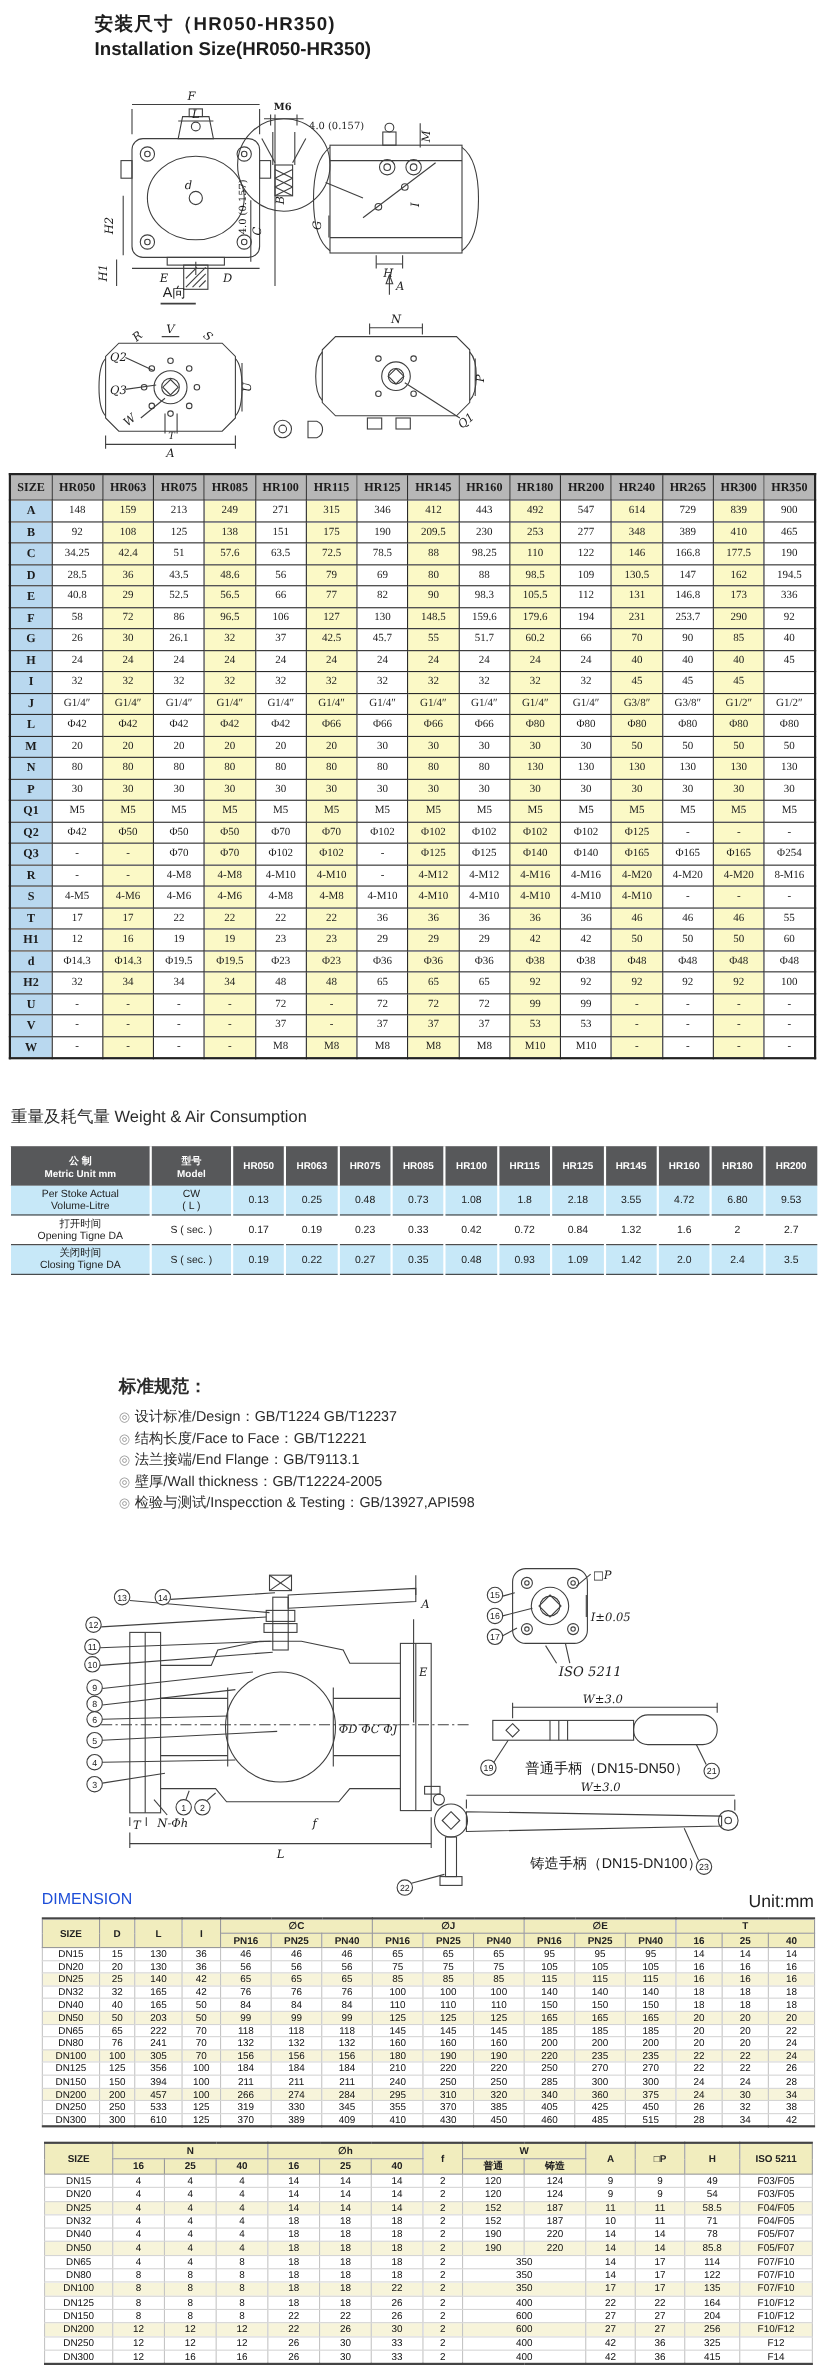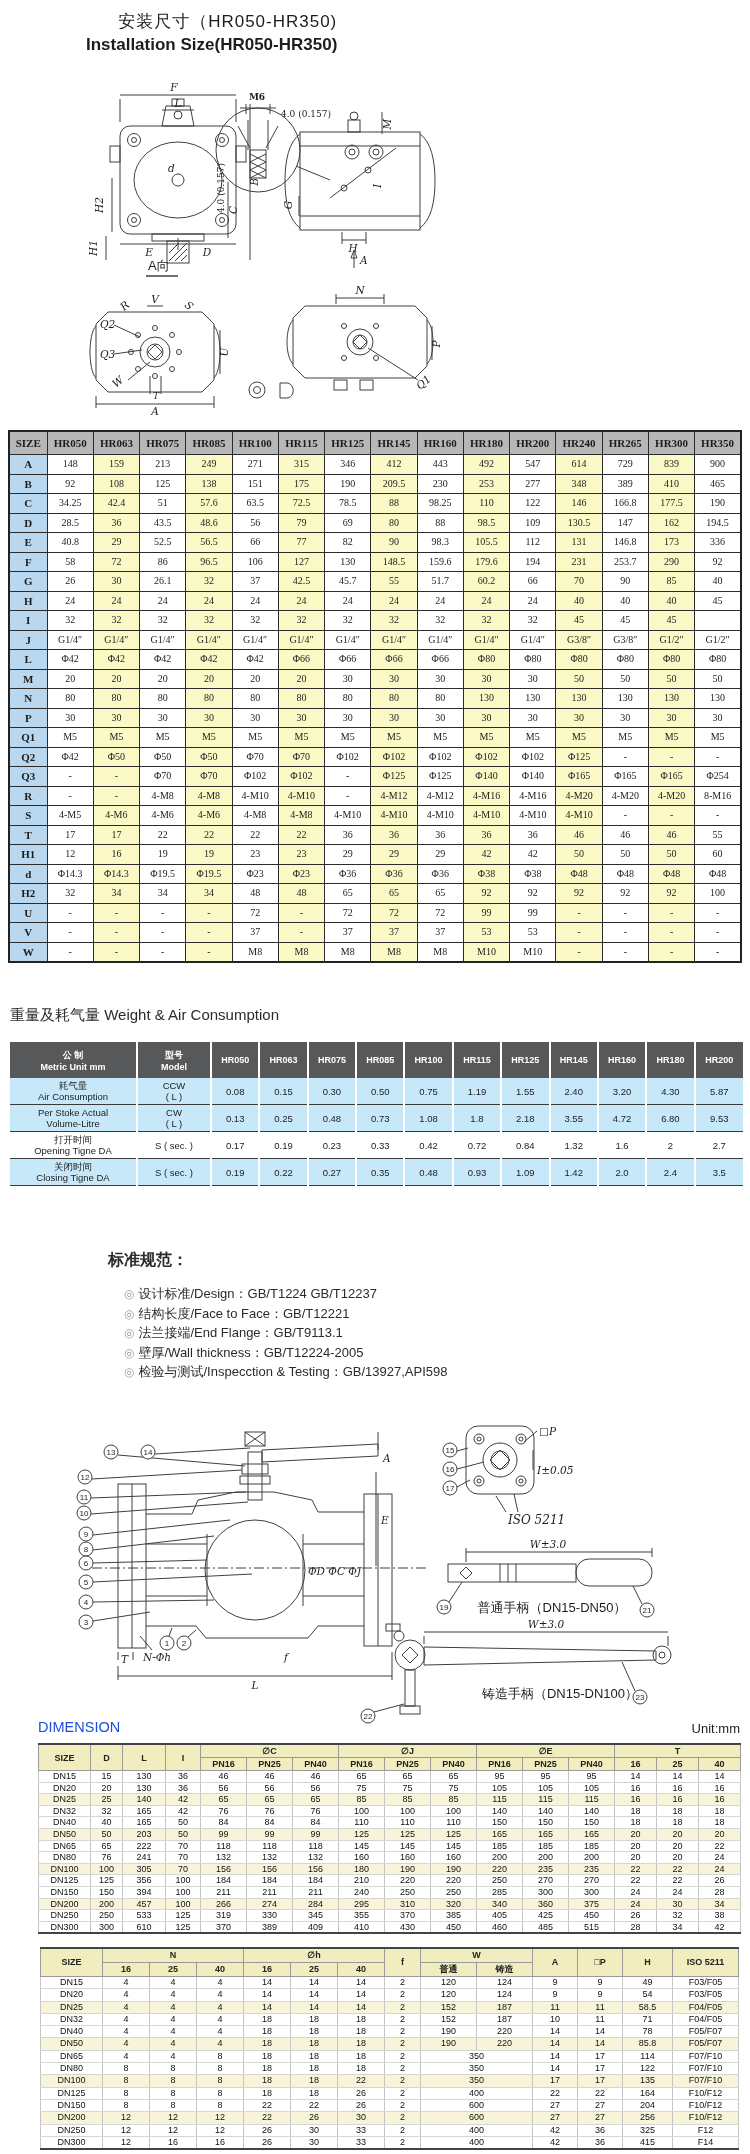--- a/index.html
+++ b/index.html
@@ -1,20 +1,20 @@
 <!DOCTYPE html>
 <html><head>
 <meta charset="utf-8">
 <style>
   html,body{margin:0;padding:0;background:#ffffff;}
   #page{position:relative;width:750px;height:2154px;background:#fff;overflow:hidden;
         font-family:"Liberation Sans",sans-serif;color:#1d1d1d;}
   
   .title{position:absolute;left:86px;top:10px;}
-  .title .zh{font-size:17px;font-weight:400;letter-spacing:1px;text-align:right;}
+  .title .zh{font-size:17px;font-weight:700;letter-spacing:1px;}
   .title .en{font-size:17px;font-weight:600;margin-top:2px;text-align:right;}
   
   svg{position:absolute;left:0;}
   svg rect,svg line,svg circle,svg ellipse,svg path,svg polygon,svg polyline{stroke:#3f3f3f;fill:none;stroke-width:1;}
   svg text{stroke:none;fill:#1d1d1d;font-family:"Liberation Sans",sans-serif;}
   .cl{stroke-dasharray:10 3 2 3;}
   .dlab{font-size:10.5px;font-style:italic;font-family:"DejaVu Serif",serif;}
   .dsm{font-size:9px;font-family:"DejaVu Serif",serif;}
   .zh13{font-size:13px;}
   .co circle{fill:#fff;}
@@ -34,25 +34,25 @@
   #wtbl th{background:#57585a;color:#fff;font-size:9px;font-weight:bold;height:36px;vertical-align:middle;
            text-align:center;border-left:2px solid #fff;padding:0;}
   #wtbl td{font-size:9.5px;color:#222;text-align:center;vertical-align:middle;height:26px;
            border-left:2px solid #fff;border-bottom:1.5px solid #3a3a3a;padding:0;}
   #wtbl tr.blue td{background:#c7e8f8;}
   #wtbl td.wname div{line-height:11px;}
   #wtbl td.wunit div{line-height:11px;}
   
   .stds{position:absolute;left:108px;top:1250px;color:#2b2b2b;}
   .stitle{font-size:16px;font-weight:bold;margin-bottom:9px;}
-  .std-item{font-size:13px;height:19.5px;line-height:27px;white-space:nowrap;margin-left:16px;}
+  .std-item{font-size:13px;height:19.5px;line-height:15px;white-space:nowrap;}
   .bullet{color:#9a9a9a;margin-right:4px;font-size:12px;}
   
   .dtitle{position:absolute;left:38px;top:1719px;font-size:14.5px;color:#1d4ed8;}
-  .dunit{position:absolute;right:10px;top:1721px;font-size:13px;color:#1d1d1d;}
+  .dunit{position:absolute;right:10px;top:1721px;font-size:16px;color:#1d1d1d;}
   #dimtbl{position:absolute;left:38px;top:1743px;width:702px;border-collapse:collapse;table-layout:fixed;
           border-top:2px solid #444;border-bottom:2px solid #444;}
   #dimtbl th{background:#f1edbe;font-size:9px;font-weight:bold;height:12px;line-height:12px;
           border:1px solid #999;color:#222;padding:0;overflow:hidden;}
   #dimtbl td{font-size:9px;height:10.6px;line-height:10.6px;text-align:center;color:#111;padding:0;
           border-left:1px solid #c5c5c5;border-right:1px solid #c5c5c5;border-bottom:1px solid #d5d5d5;overflow:hidden;}
   #dimtbl tr.tint td{background:#f7f4da;}
   #bolttbl{position:absolute;left:40px;top:1947px;width:698px;border-collapse:collapse;table-layout:fixed;
           border-top:2px solid #444;border-bottom:2px solid #444;}
   #bolttbl th{background:#f1edbe;font-size:9px;font-weight:bold;height:13px;line-height:13px;
@@ -753,41 +753,20 @@
           <th>HR125</th>
           <th>HR145</th>
           <th>HR160</th>
           <th>HR180</th>
           <th>HR200</th>
         </tr>
     </thead>
     <tbody>
         <tr class="blue">
           <td class="wname">
-            <div>耗气量</div>
-            <div>Air Consumption</div>
-          </td>
-          <td class="wunit">
-            <div>CCW</div>
-            <div>( L )</div>
-          </td>
-          <td>0.08</td>
-          <td>0.15</td>
-          <td>0.30</td>
-          <td>0.50</td>
-          <td>0.75</td>
-          <td>1.19</td>
-          <td>1.55</td>
-          <td>2.40</td>
-          <td>3.20</td>
-          <td>4.30</td>
-          <td>5.87</td>
-        </tr>
-        <tr class="blue">
-          <td class="wname">
             <div>Per Stoke Actual</div>
             <div>Volume-Litre</div>
           </td>
           <td class="wunit">
             <div>CW</div>
             <div>( L )</div>
           </td>
           <td>0.13</td>
           <td>0.25</td>
           <td>0.48</td>

